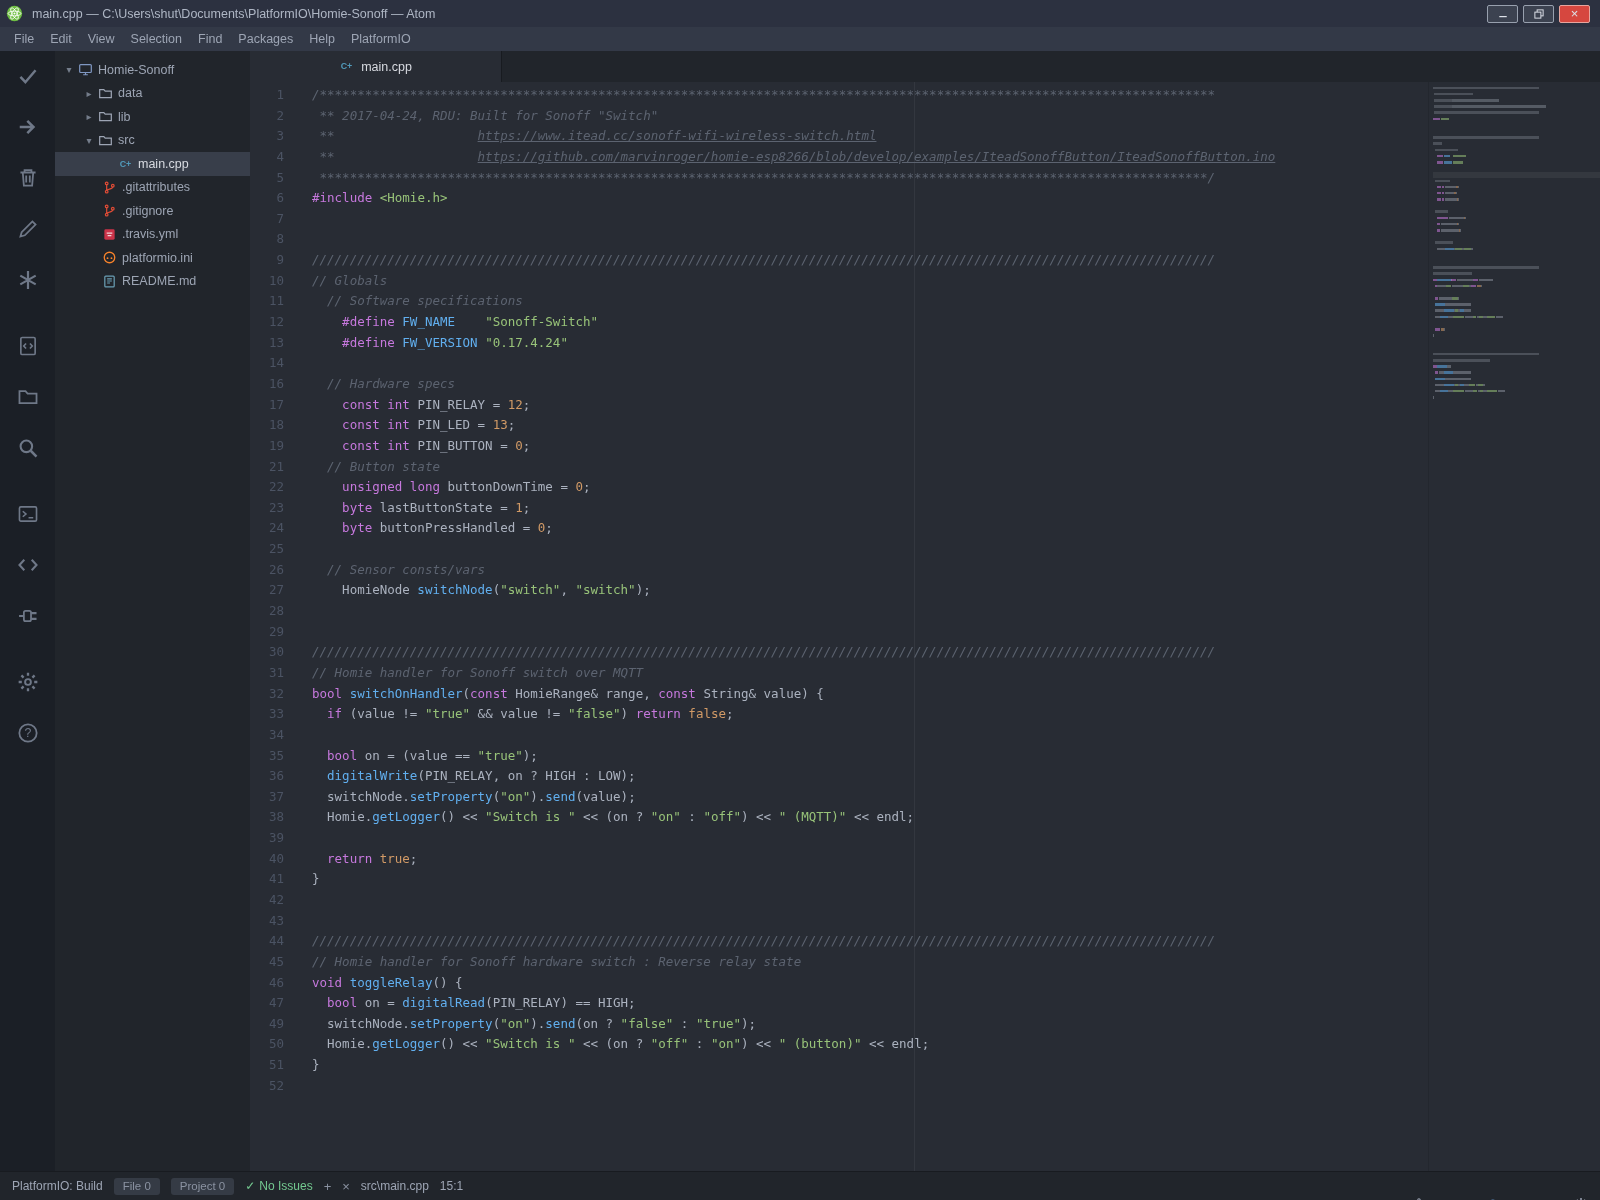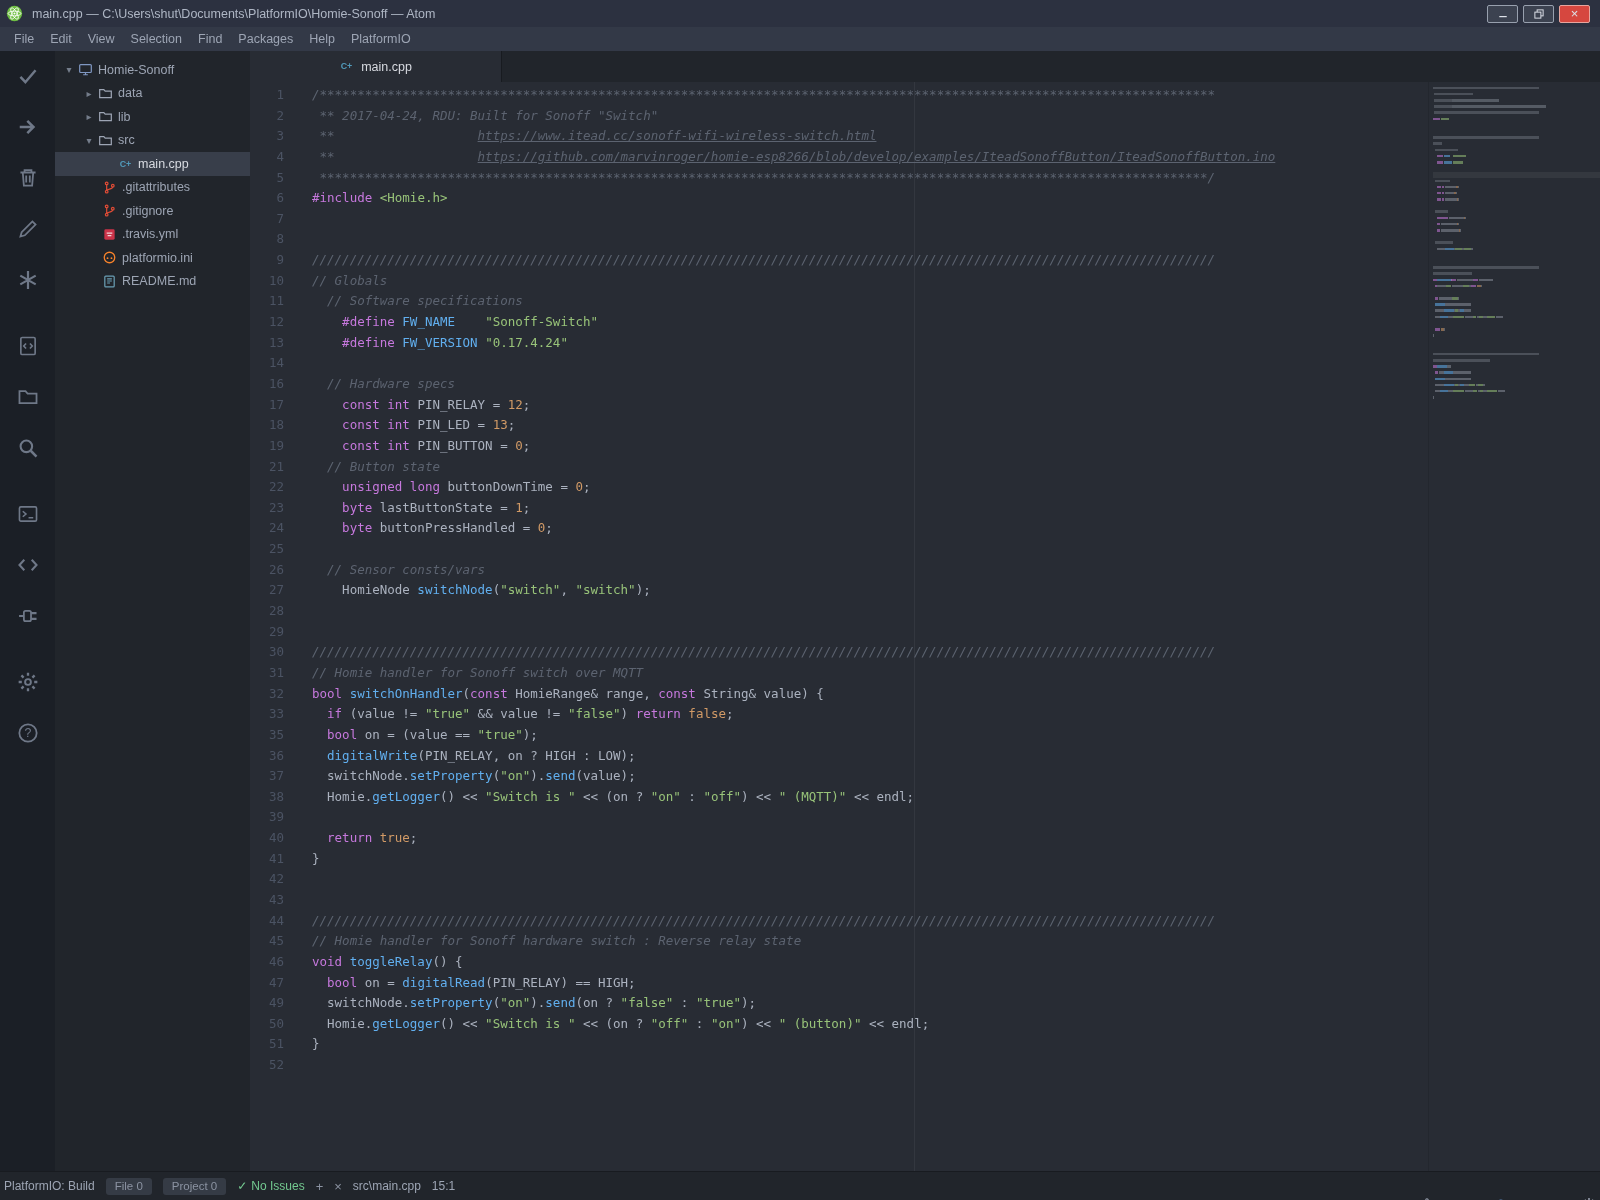--- a/index.html
+++ b/index.html
@@ -53,21 +53,21 @@
   .tk-u { color:#5c6370; font-style:italic; text-decoration:underline; }
   .cursor { display:inline-block; width:2px; height:15px; background:#528bff; vertical-align:-2px; margin-right:-2px; }
   
   .minimap { position:absolute; top:0; right:0; bottom:0; width:172px; background:#282c34;
              border-left:1px solid #23272e; padding:3px 0 0 4px; }
   .mrow { height:6.2px; white-space:nowrap; font-size:0; }
   .mrow span { display:inline-block; height:2.6px; margin-top:1.7px; vertical-align:top; }
   .mrow.active { background:rgba(255,255,255,.06); }
   
   .statusbar { height:29px; background:#21252b; border-top:1px solid #181b20; display:flex; align-items:center;
-               padding:0 4px; font-size:12px; color:#9da5b4; }
+               padding:0 12px; font-size:12px; color:#9da5b4; }
   .sb-left { display:flex; align-items:center; gap:11px; }
   .sb-right { margin-left:auto; display:flex; align-items:center; gap:16px;margin-top:38px; }
   .badge { background:#353b45; border-radius:3px; padding:2.5px 9px; font-size:11.5px; color:#8b93a2; }
   .issues { color:#73c990; display:flex; align-items:center; gap:4px; }
   .sb-glyph { font-size:13px; color:#8b93a2; }
   .sb-item { display:flex; align-items:center; gap:5px; }
   .sb-item svg { width:14px; height:14px; }
   .updates { color:#6fa8dc; }
   .updates svg { color:#5b87b8; }
 </style>
@@ -330,20 +330,21 @@
           <div class="line"><span class="ln">24</span><span class="code"><span class="tk-p">    </span><span class="tk-k">byte</span><span class="tk-p"> buttonPressHandled = </span><span class="tk-n">0</span><span class="tk-p">;</span></span></div>
           <div class="line"><span class="ln">25</span><span class="code"></span></div>
           <div class="line"><span class="ln">26</span><span class="code"><span class="tk-c">  // Sensor consts/vars</span></span></div>
           <div class="line"><span class="ln">27</span><span class="code"><span class="tk-p">    HomieNode </span><span class="tk-f">switchNode</span><span class="tk-p">(</span><span class="tk-s">"switch"</span><span class="tk-p">, </span><span class="tk-s">"switch"</span><span class="tk-p">);</span></span></div>
           <div class="line"><span class="ln">28</span><span class="code"></span></div>
           <div class="line"><span class="ln">29</span><span class="code"></span></div>
           <div class="line"><span class="ln">30</span><span class="code"><span class="tk-c">////////////////////////////////////////////////////////////////////////////////////////////////////////////////////////</span></span></div>
           <div class="line"><span class="ln">31</span><span class="code"><span class="tk-c">// Homie handler for Sonoff switch over MQTT</span></span></div>
           <div class="line"><span class="ln">32</span><span class="code"><span class="tk-k">bool</span><span class="tk-p"> </span><span class="tk-f">switchOnHandler</span><span class="tk-p">(</span><span class="tk-k">const</span><span class="tk-p"> HomieRange&amp; range, </span><span class="tk-k">const</span><span class="tk-p"> String&amp; value) {</span></span></div>
           <div class="line"><span class="ln">33</span><span class="code"><span class="tk-p">  </span><span class="tk-k">if</span><span class="tk-p"> (value != </span><span class="tk-s">"true"</span><span class="tk-p"> &amp;&amp; value != </span><span class="tk-s">"false"</span><span class="tk-p">) </span><span class="tk-k">return</span><span class="tk-p"> </span><span class="tk-n">false</span><span class="tk-p">;</span></span></div>
+          <div class="line"><span class="ln">34</span><span class="code"></span></div>
           <div class="line"><span class="ln">35</span><span class="code"><span class="tk-p">  </span><span class="tk-k">bool</span><span class="tk-p"> on = (value == </span><span class="tk-s">"true"</span><span class="tk-p">);</span></span></div>
           <div class="line"><span class="ln">36</span><span class="code"><span class="tk-p">  </span><span class="tk-f">digitalWrite</span><span class="tk-p">(PIN_RELAY, on ? HIGH : LOW);</span></span></div>
           <div class="line"><span class="ln">37</span><span class="code"><span class="tk-p">  switchNode.</span><span class="tk-f">setProperty</span><span class="tk-p">(</span><span class="tk-s">"on"</span><span class="tk-p">).</span><span class="tk-f">send</span><span class="tk-p">(value);</span></span></div>
           <div class="line"><span class="ln">38</span><span class="code"><span class="tk-p">  Homie.</span><span class="tk-f">getLogger</span><span class="tk-p">() &lt;&lt; </span><span class="tk-s">"Switch is "</span><span class="tk-p"> &lt;&lt; (on ? </span><span class="tk-s">"on"</span><span class="tk-p"> : </span><span class="tk-s">"off"</span><span class="tk-p">) &lt;&lt; </span><span class="tk-s">" (MQTT)"</span><span class="tk-p"> &lt;&lt; endl;</span></span></div>
           <div class="line"><span class="ln">39</span><span class="code"></span></div>
           <div class="line"><span class="ln">40</span><span class="code"><span class="tk-p">  </span><span class="tk-k">return</span><span class="tk-p"> </span><span class="tk-n">true</span><span class="tk-p">;</span></span></div>
           <div class="line"><span class="ln">41</span><span class="code"><span class="tk-p">}</span></span></div>
           <div class="line"><span class="ln">42</span><span class="code"></span></div>
           <div class="line"><span class="ln">43</span><span class="code"></span></div>
           <div class="line"><span class="ln">44</span><span class="code"><span class="tk-c">////////////////////////////////////////////////////////////////////////////////////////////////////////////////////////</span></span></div>

